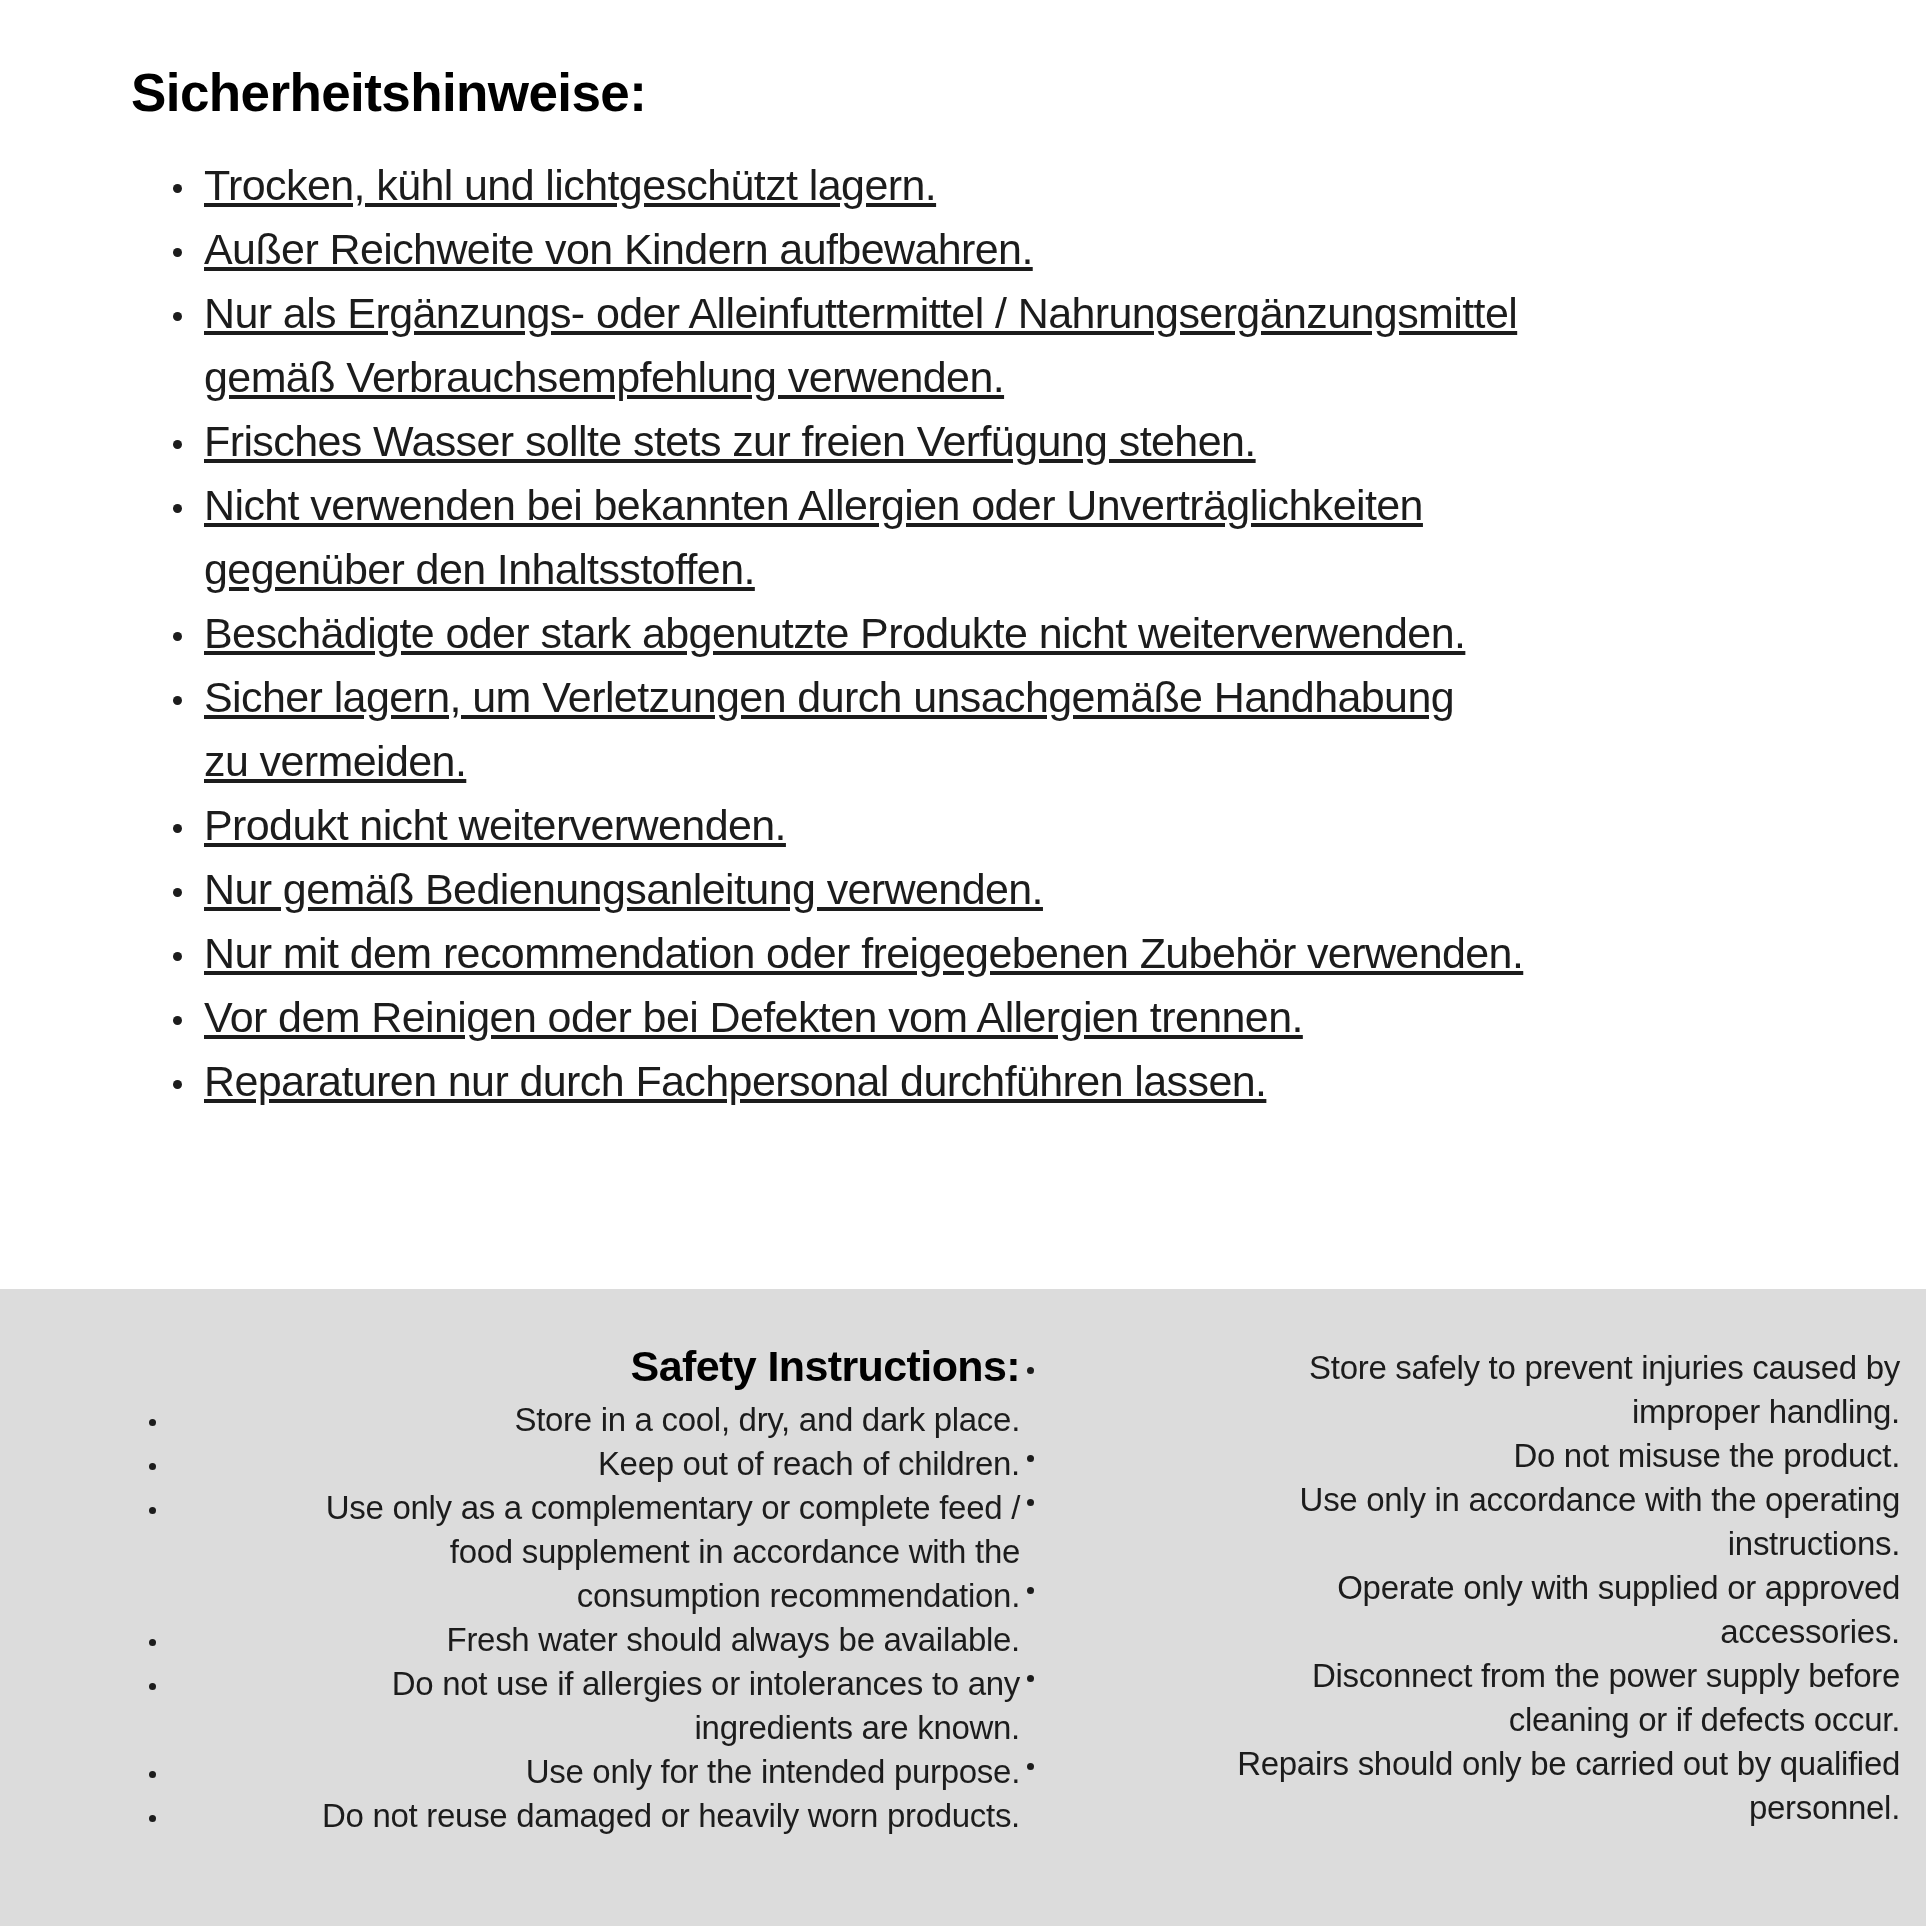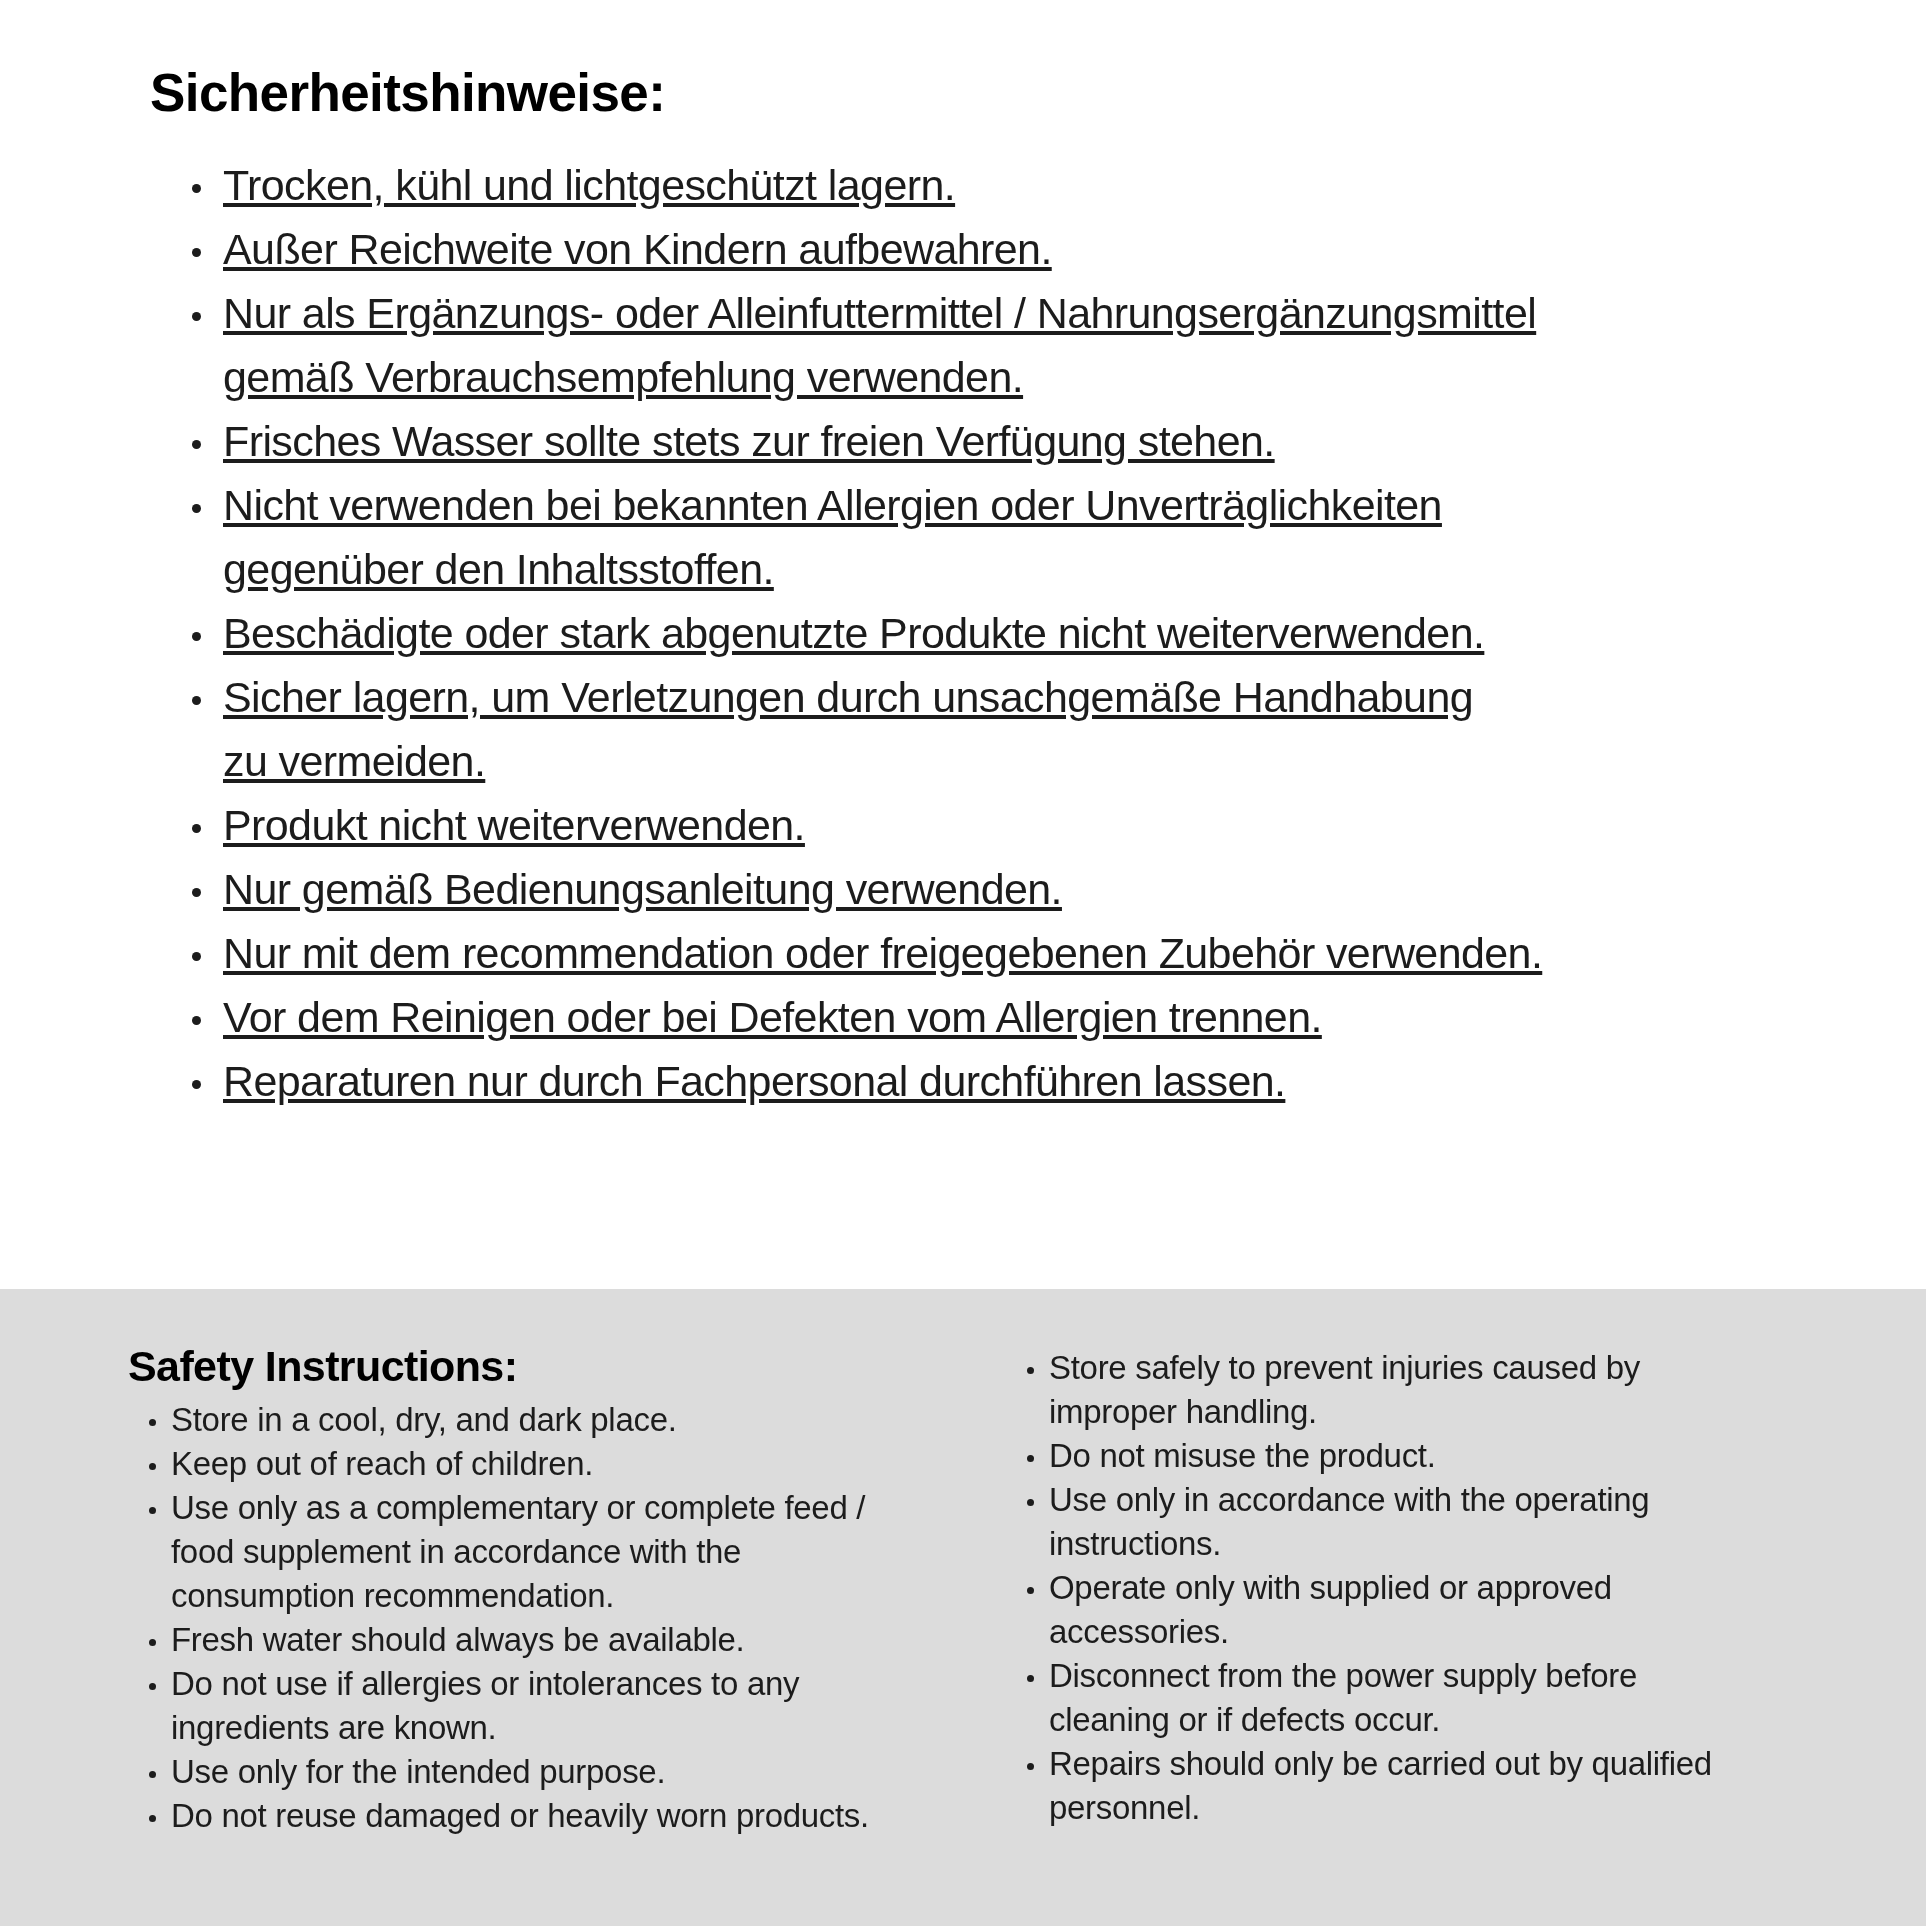--- a/index.html
+++ b/index.html
@@ -13,21 +13,20 @@
     flex-direction: column;
     overflow: hidden;
   }
 
   
   .white-section {
     flex: none;
     height: 1289px;
     box-sizing: border-box;
     padding: 66px 39px 0 131px;
-    margin-left: 19px;
   }
   .de-title {
     margin: 0;
     font-size: 53px;
     line-height: 1;
     font-weight: 700;
     letter-spacing: -0.6px;
     color: #000000;
   }
   ul.de-list {
@@ -119,21 +118,21 @@
       <li>Sicher lagern, um Verletzungen durch unsachgemäße Handhabung
 zu vermeiden.</li>
       <li>Produkt nicht weiterverwenden.</li>
       <li>Nur gemäß Bedienungsanleitung verwenden.</li>
       <li>Nur mit dem recommendation oder freigegebenen Zubehör verwenden.</li>
       <li>Vor dem Reinigen oder bei Defekten vom Allergien trennen.</li>
       <li>Reparaturen nur durch Fachpersonal durchführen lassen.</li>
     </ul>
 </div>
 
-<div class="gray-section" style="background: rgb(220, 220, 220);">
+<div class="gray-section" style="background: rgb(220, 220, 220); text-align: right;">
   <div class="col-left">
     <h2 class="en-title">Safety Instructions:</h2>
     <ul class="en-list">
         <li>Store in a cool, dry, and dark place.</li>
         <li>Keep out of reach of children.</li>
         <li>Use only as a complementary or complete feed /
 food supplement in accordance with the
 consumption recommendation.</li>
         <li>Fresh water should always be available.</li>
         <li>Do not use if allergies or intolerances to any

